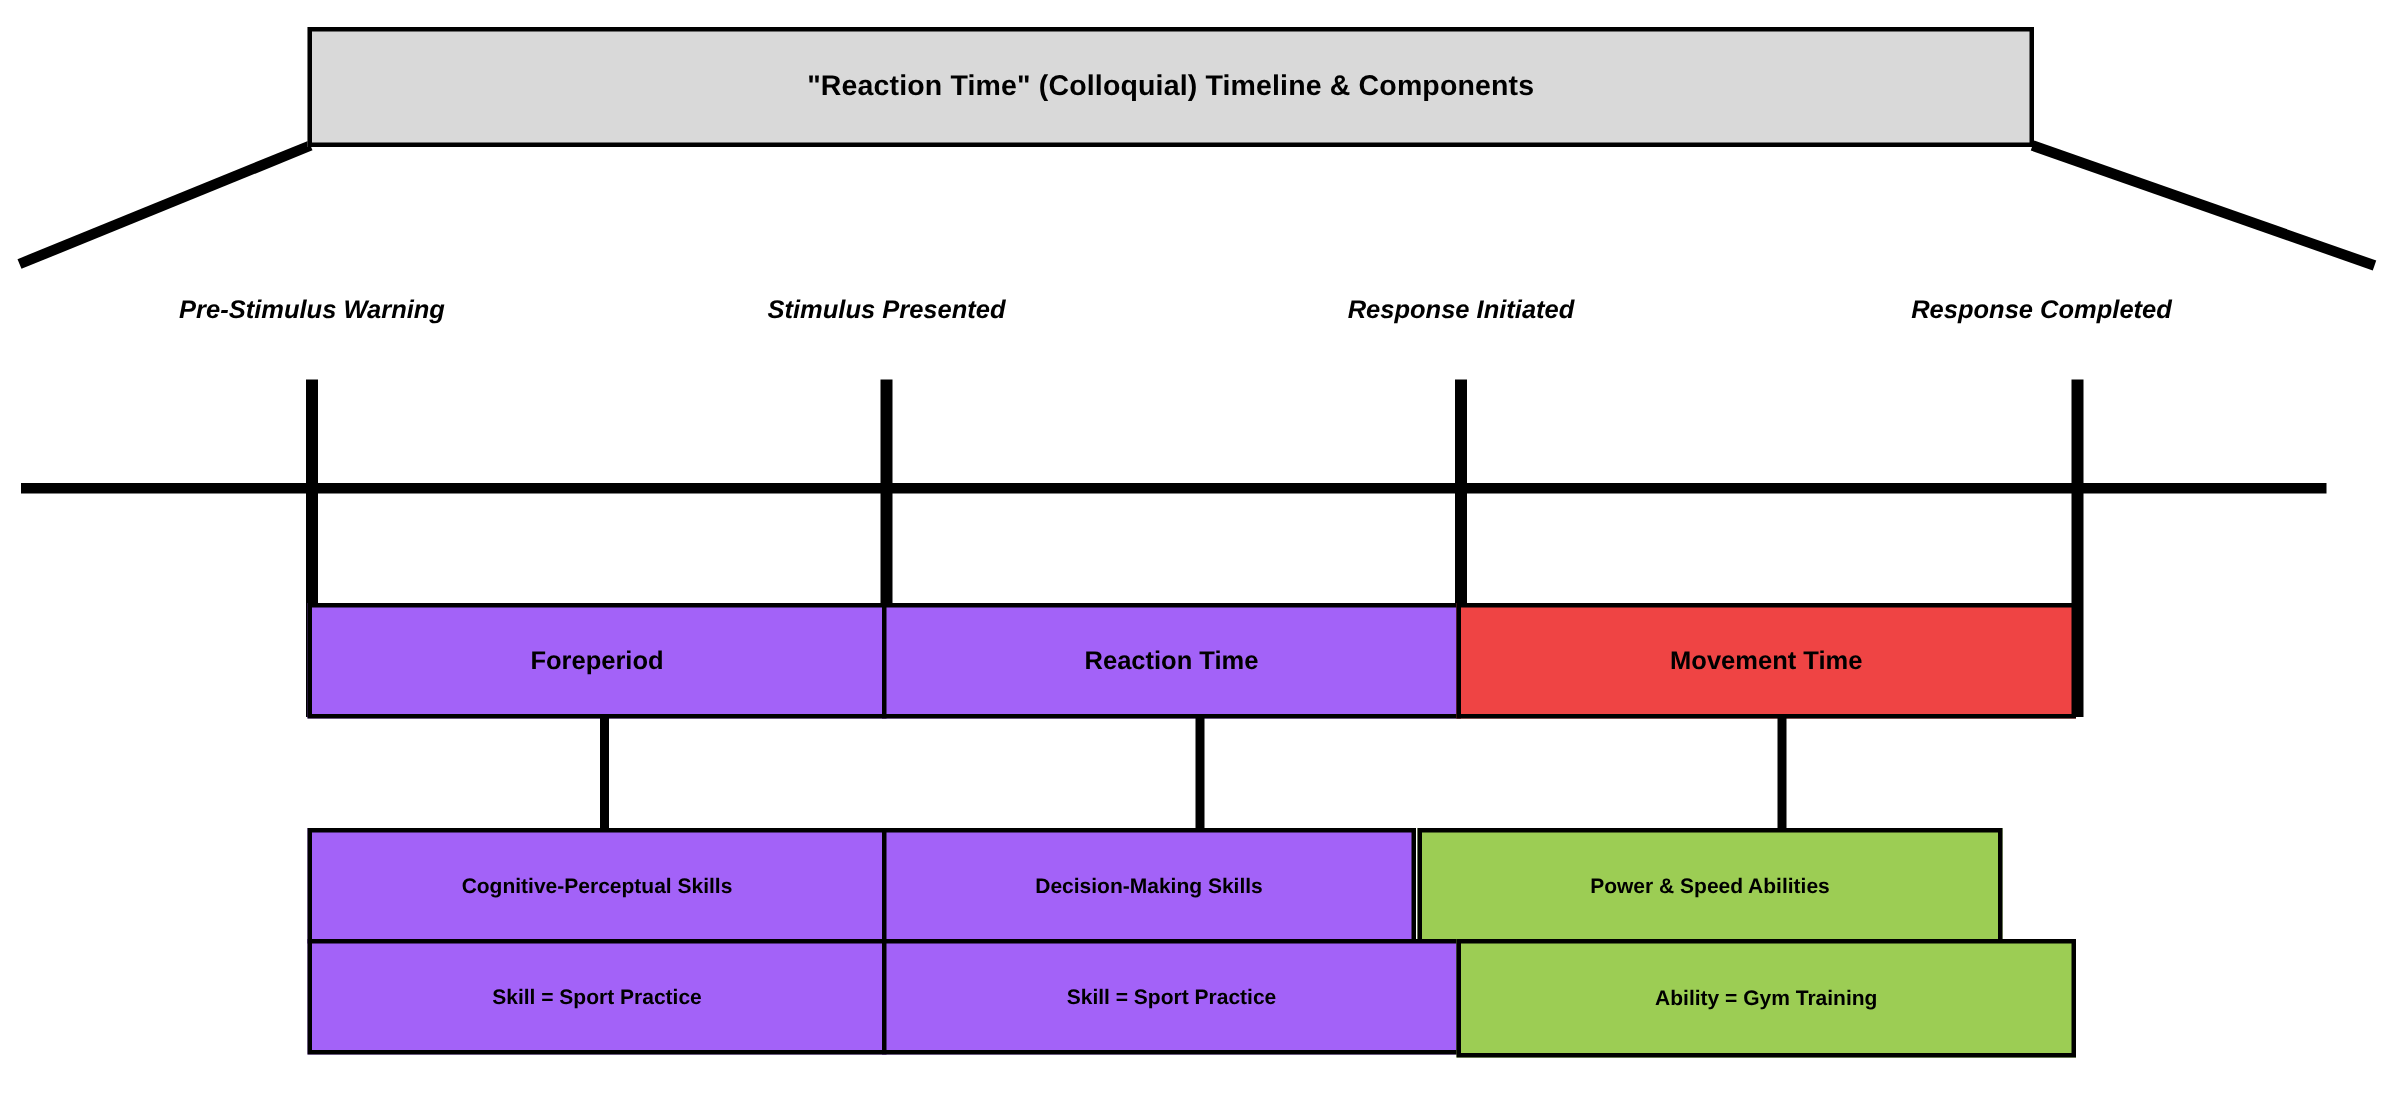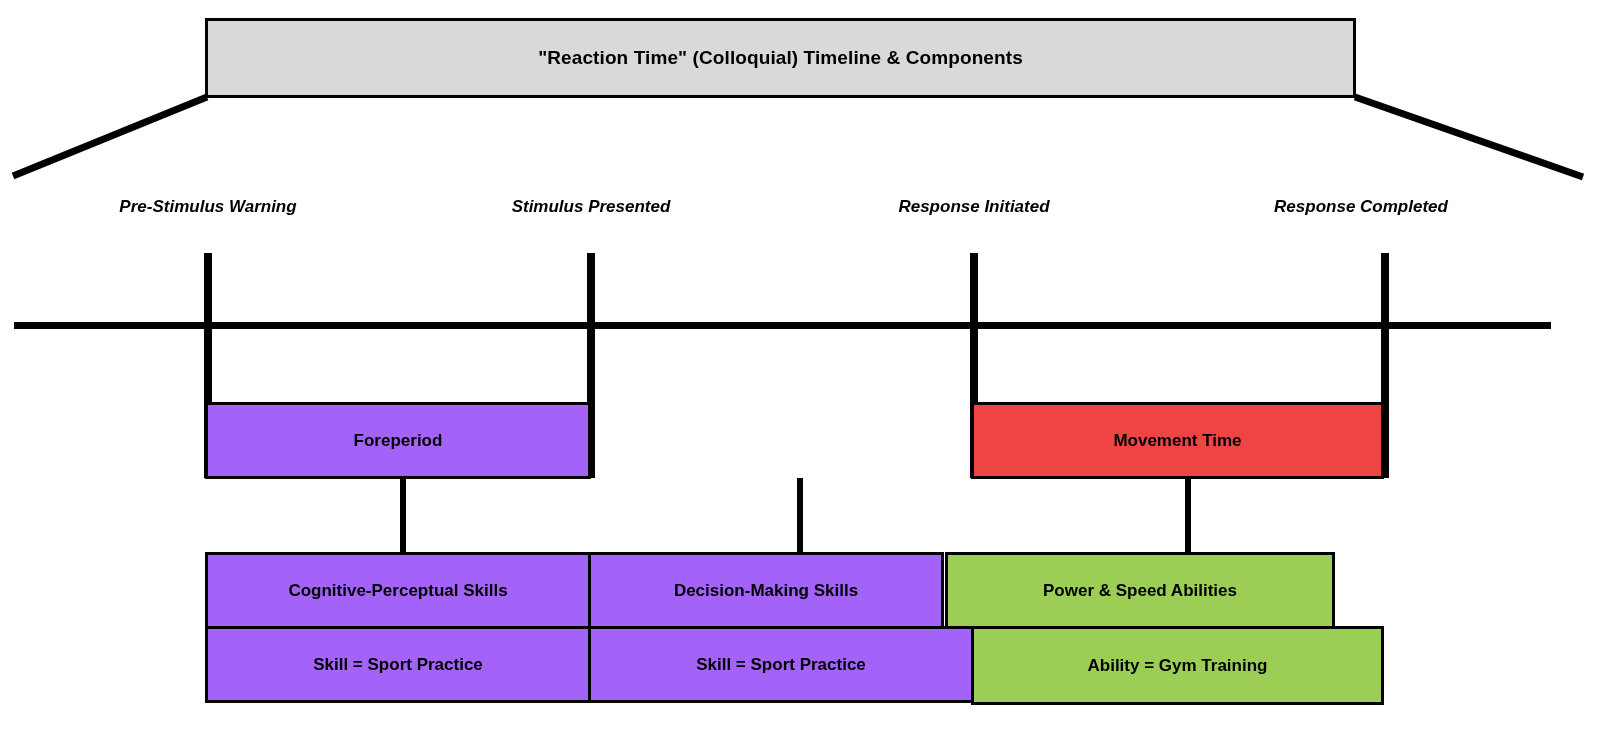--- a/index.html
+++ b/index.html
@@ -127,21 +127,21 @@
   .skill-cell {
     position: absolute;
     box-sizing: border-box;
     border: 3px solid #000000;
     display: flex;
     align-items: center;
     justify-content: center;
     padding: 0 6px;
   }
   .skill-label {
-    font-size: 17px;
+    font-size: 14px;
     font-weight: bold;
     color: #000000;
     text-align: center;
     line-height: 1.15;
   }
 </style>
 </head>
 <body>
 
 <div id="stage">
@@ -164,20 +164,23 @@
 
   <div class="tick" style="left:208px;"></div>
   <div class="tick" style="left:591px;"></div>
   <div class="tick" style="left:974px;"></div>
   <div class="tick" style="left:1385px;"></div>
 
   <div class="phase-row">
     <div class="phase-bar" id="phase-0" style="left: 0px; width: 386px; background: rgb(163, 98, 248);">
       <span class="phase-label">Foreperiod</span>
     </div>
+    <div class="phase-bar" id="phase-1" style="left: 383px; width: 386px; background: rgb(163, 98, 248);">
+      <span class="phase-label">Reaction Time</span>
+    </div>
     <div class="phase-bar" id="phase-2" style="left: 766px; width: 413px; background: #ef4444;">
       <span class="phase-label">Movement Time</span>
     </div>
   </div>
 
   <div class="connector" style="left:403px; top:478px; height:76px;"></div>
   <div class="connector" style="left:800px; top:478px; height:76px;"></div>
   <div class="connector" style="left:1188px; top:478px; height:76px;"></div>
 
   <div class="skills-grid">

